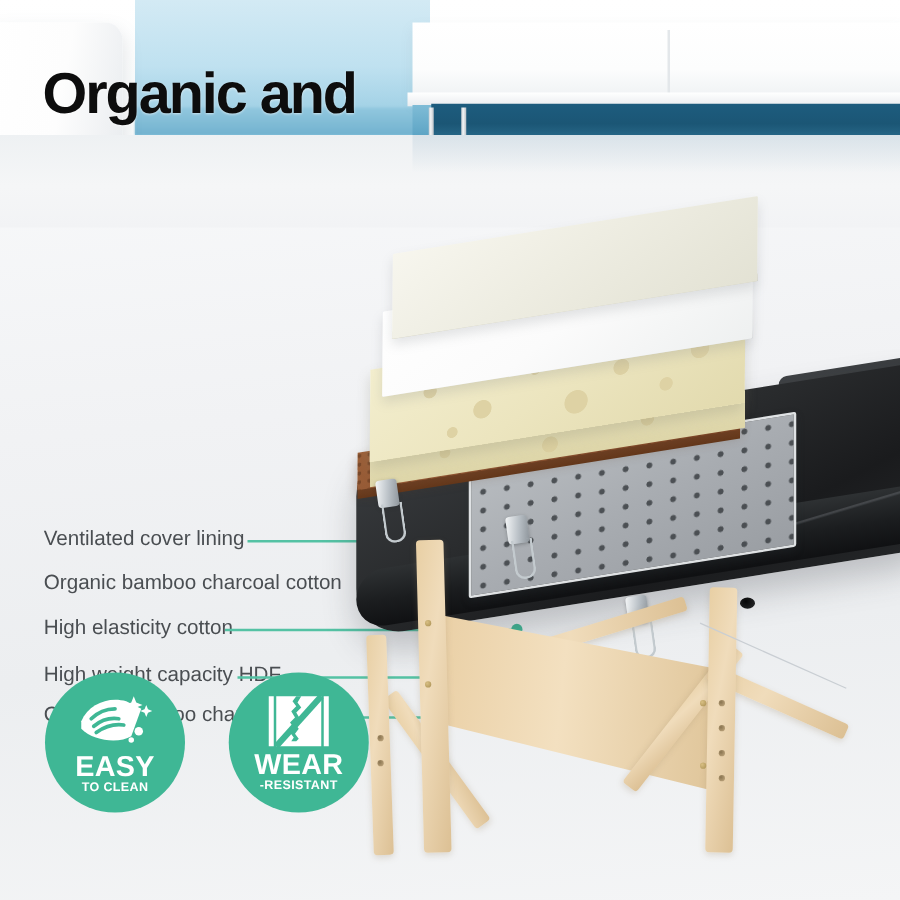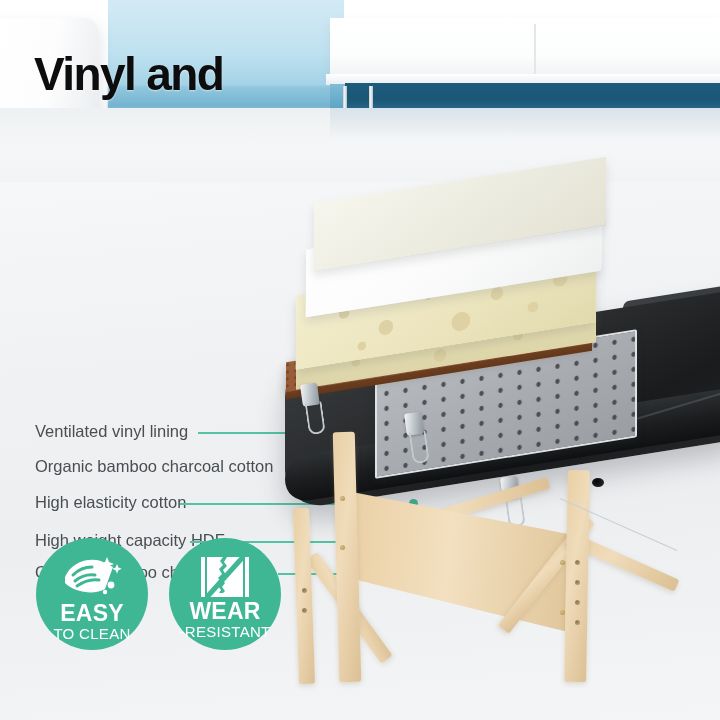--- a/index.html
+++ b/index.html
@@ -190,25 +190,25 @@
   .latch .hook{position:absolute;left:2px;top:19px;width:13px;height:30px;
     border:2.6px solid #c3cace;border-top:none;border-radius:0 0 8px 8px;}
   .l-a{left:300px;top:385px;transform:rotate(-8deg);}
   .l-b{left:404px;top:414px;transform:rotate(-8deg);}
   .l-c{left:500px;top:478px;transform:rotate(-8deg);}
 
   
   .badges{position:absolute;left:36px;top:538px;}
   .badge{position:absolute;width:112px;height:112px;border-radius:50%;}
   .badge.b1{left:0;top:0;}
-  .badge.b2{left:133px;top:0;}
+  .badge.b2{left:147px;top:0;}
   .badge .lbl-main{position:absolute;left:0;width:112px;text-align:center;
     color:#fff;font-weight:bold;letter-spacing:.2px;}
   .badge .lbl-sub{position:absolute;left:0;width:112px;text-align:center;
-    color:#fff;font-weight:normal;font-size:15px;letter-spacing:.3px;}
+    color:#fff;font-weight:bold;font-size:10px;letter-spacing:.3px;}
   .b1 .lbl-main{top:62px;font-size:23px;}
   .b1 .lbl-sub{top:87px;}
   .b2 .lbl-main{top:60px;font-size:23px;}
   .b2 .lbl-sub{top:85px;text-align:center;}
   .badge svg{position:absolute;left:50%;transform:translateX(-50%);top:17px;}
 </style>
 </head>
 <body>
 
 <div id="stage">
@@ -221,25 +221,25 @@
   <div class="cabinet-seam"></div>
   <div class="cabinet-lip"></div>
   <div class="blue-strip"></div>
   <div class="cabinet-recess"></div>
   <div class="cab-leg l1"></div>
   <div class="cab-leg l2"></div>
   <div class="floor"></div>
   <div class="floor-gloss"></div>
 
   <div class="headline">
-    <span>Vinyl and</span>
+    <span>Organic and</span>
   </div>
 
   <div class="feature-list">
-    <div class="feat f0">Ventilated vinyl lining</div>
+    <div class="feat f0">Ventilated cover lining</div>
     <div class="feat f1">Organic bamboo charcoal cotton</div>
     <div class="feat f2">High elasticity cotton</div>
     <div class="feat f3">High weight capacity HDF</div>
     <div class="feat f4">Organic bamboo charcoal lining</div>
 
     <div class="leader g0"></div>
     <div class="leader g1"></div>
     <div class="leader g2"></div>
     <div class="leader g3"></div>
     <div class="leader g4"></div>

